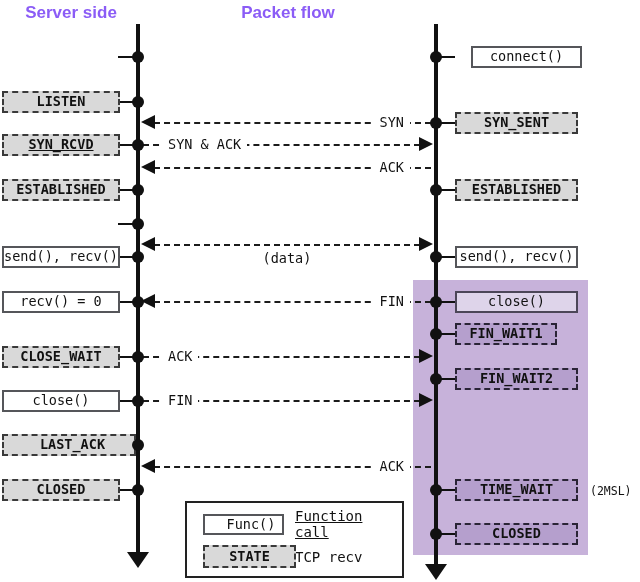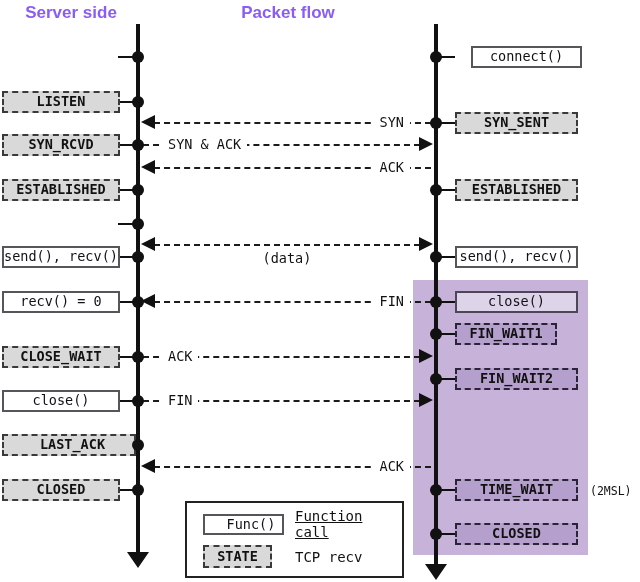--- a/index.html
+++ b/index.html
@@ -55,21 +55,21 @@
     text-shadow:2px 0 0 #000,-2px 0 0 #000,0 2px 0 #000,0 -2px 0 #000,
                 1.5px 1.5px 0 #000,-1.5px 1.5px 0 #000,1.5px -1.5px 0 #000,-1.5px -1.5px 0 #000;
   }
   .msl-note{position:absolute;left:590px;top:484px;font-size:11.5px;z-index:6;white-space:nowrap;}
   .legend{
     position:absolute;left:185px;top:501px;width:219px;height:77px;box-sizing:border-box;
     border:2px solid #222;background:#fff;z-index:4;
   }
   .legend .box{z-index:1;}
   .legend-func-sample{left:16px;top:11px;width:81px;height:21px;padding-left:15px;}
-  .legend-state-sample{left:16px;top:42px;width:69px;height:23px;}
+  .legend-state-sample{left:16px;top:42px;width:93px;height:23px;}
   .legend-desc{position:absolute;left:108px;font-size:14px;line-height:16px;}
   .legend-desc.d1{top:5px;width:100px;text-decoration:underline;}
   .legend-desc.d2{top:46px;width:105px;}
 </style>
 </head>
 <body>
 
 <div id="stage">
 
   <div class="col-header" style="left:71px">Server side</div>
@@ -89,21 +89,21 @@
     <div class="legend-desc d1">Function call</div>
     <div class="box state legend-state-sample">STATE</div>
     <div class="legend-desc d2">TCP recv</div>
   </div>
 <div class="connector" style="top: 56px; left: 118px; width: 20px;"></div>
     <div class="dot" style="left: 132px; top: 51px;"></div>
     <div class="connector" style="top: 101px; left: 118px; width: 20px;"></div>
     <div class="box state" style="top: 91px; left: 2px; width: 118px;">LISTEN</div>
     <div class="dot" style="left: 132px; top: 96px;"></div>
     <div class="connector" style="top: 144px; left: 118px; width: 20px;"></div>
-    <div class="box state" style="top: 134px; left: 2px; width: 118px;">SYN_RCVD</div>
+    <div class="box state" style="top: 134px; left: 2px; width: 118px; text-decoration: underline;">SYN_RCVD</div>
     <div class="dot" style="left: 132px; top: 139px;"></div>
     <div class="connector" style="top: 189px; left: 118px; width: 20px;"></div>
     <div class="box state" style="top: 179px; left: 2px; width: 118px;">ESTABLISHED</div>
     <div class="dot" style="left: 132px; top: 184px;"></div>
     <div class="connector" style="top: 223px; left: 118px; width: 20px;"></div>
     <div class="dot" style="left: 132px; top: 218px;"></div>
     <div class="connector" style="top: 256px; left: 118px; width: 20px;"></div>
     <div class="box func" style="top: 246px; left: 2px; width: 118px;">send(), recv()</div>
     <div class="dot" style="left: 132px; top: 251px;"></div>
     <div class="connector" style="top: 301px; left: 118px; width: 20px;"></div>

